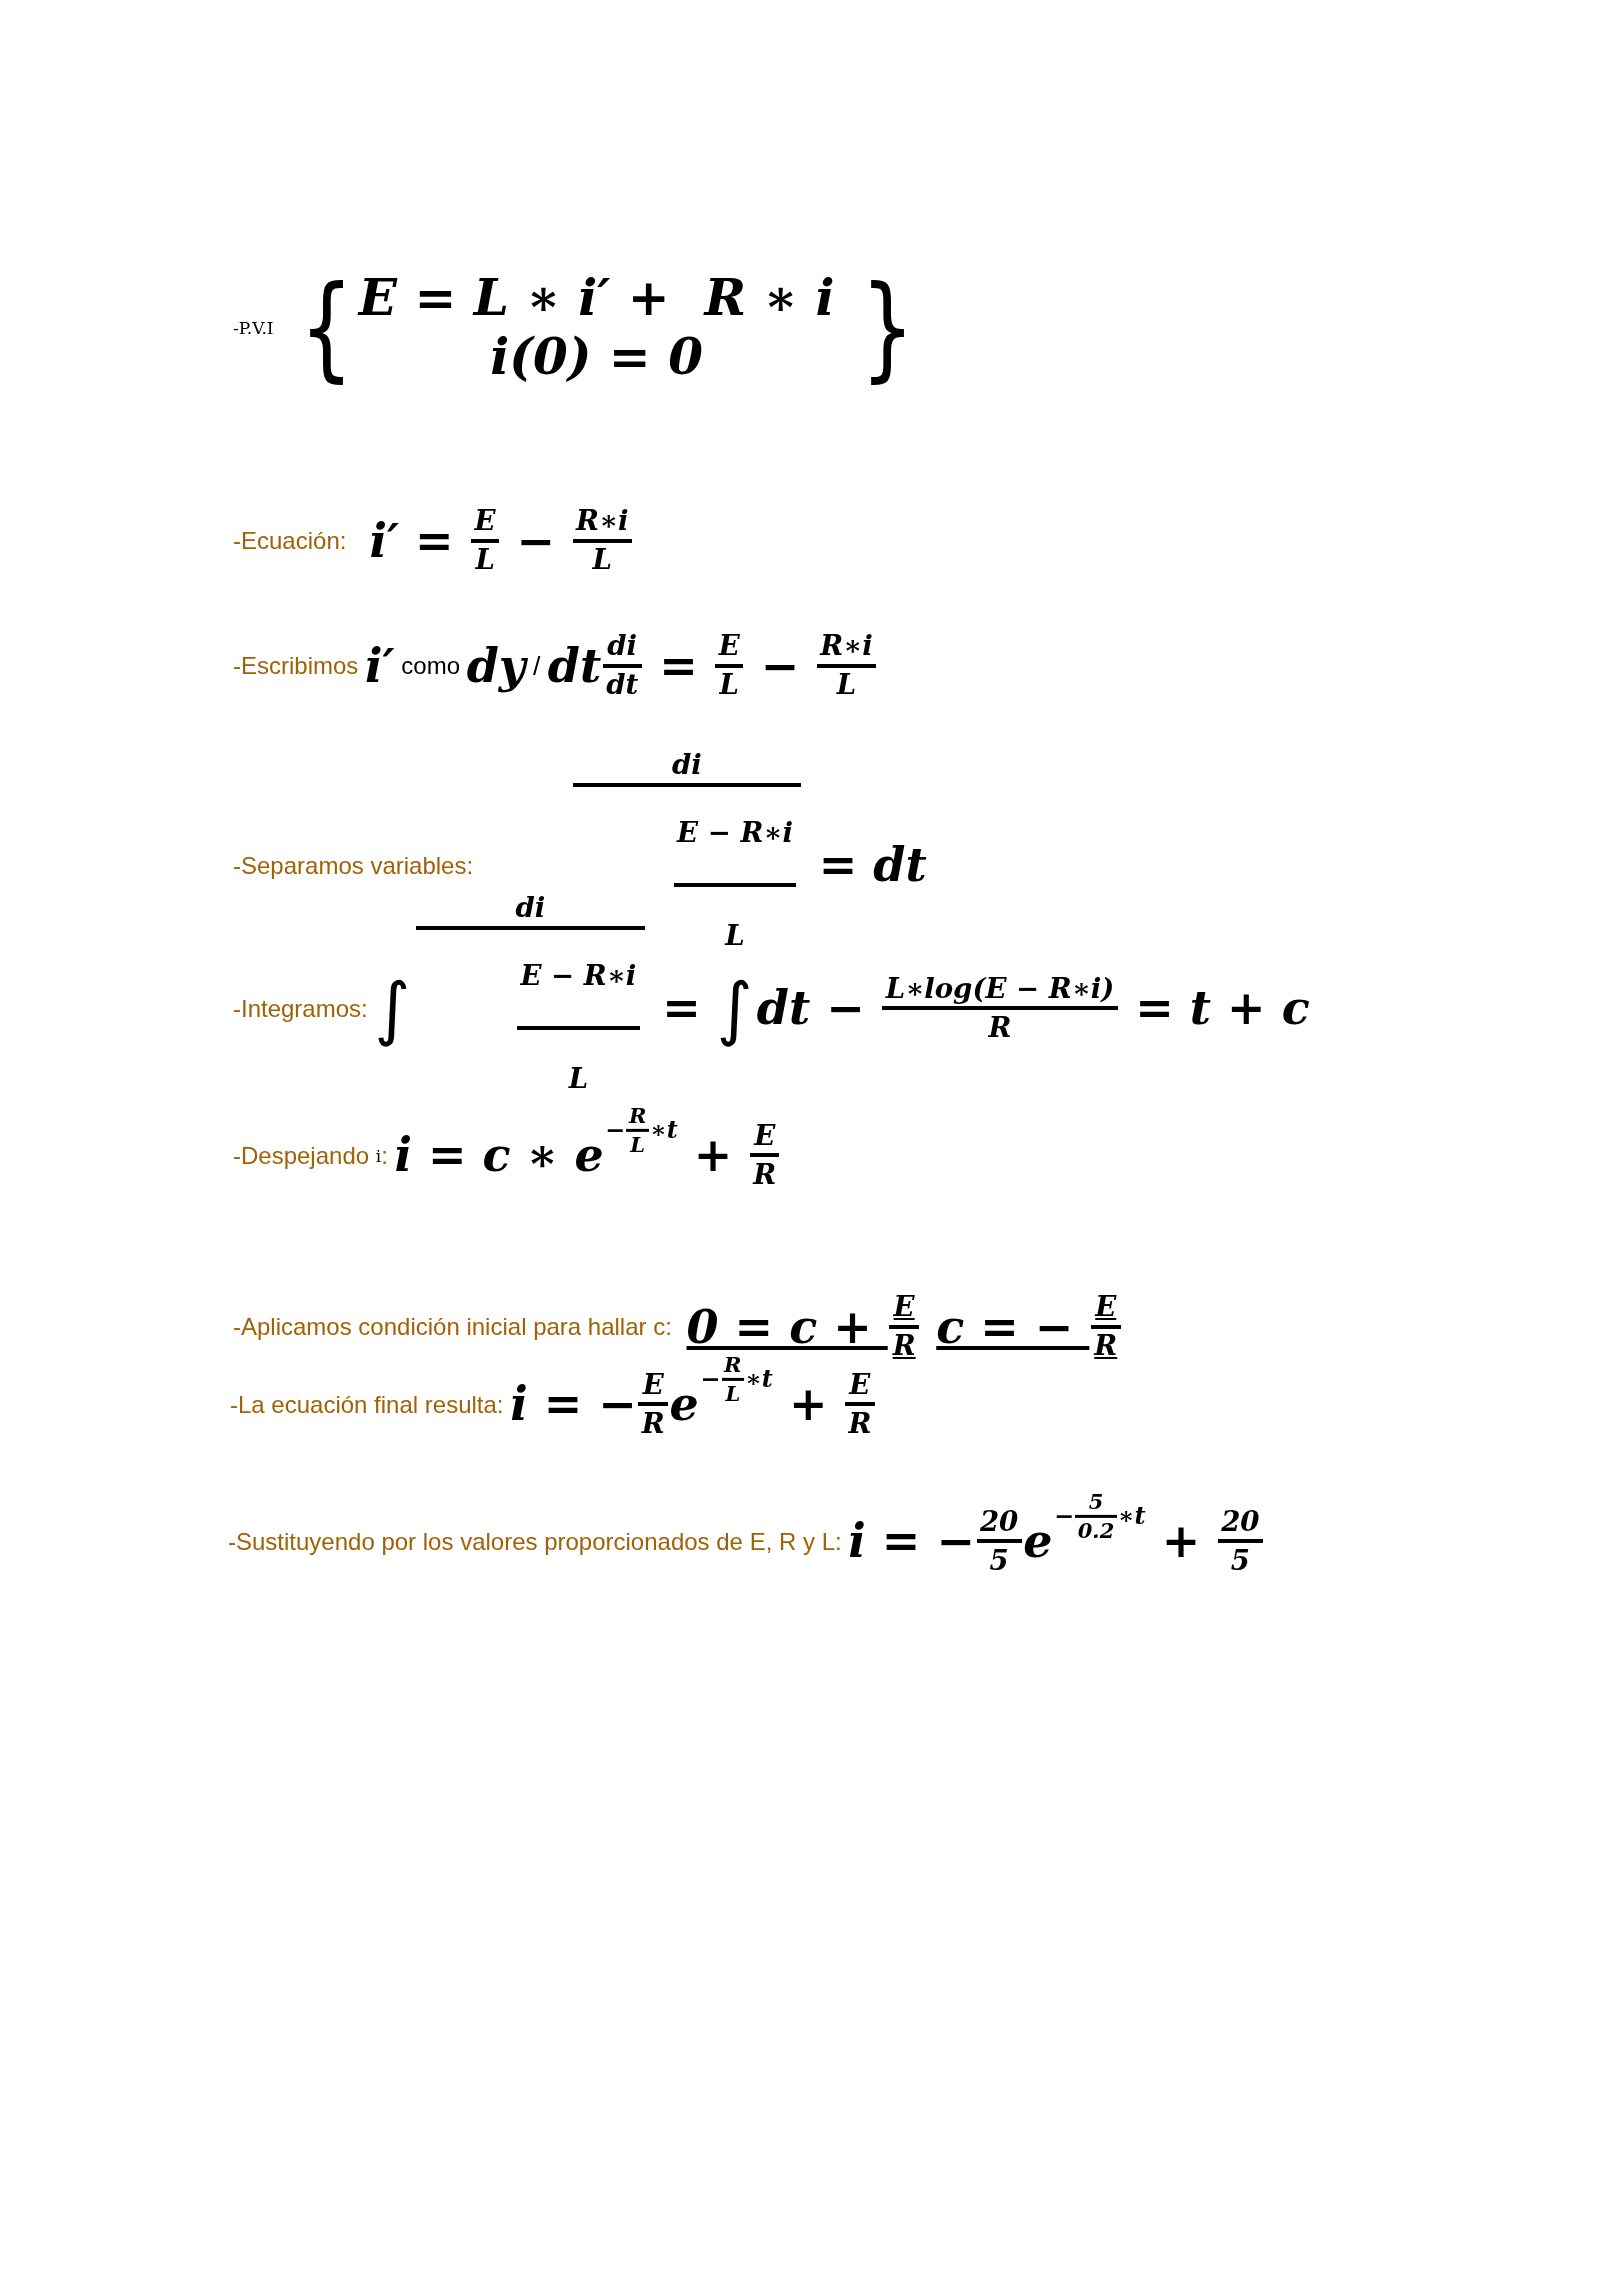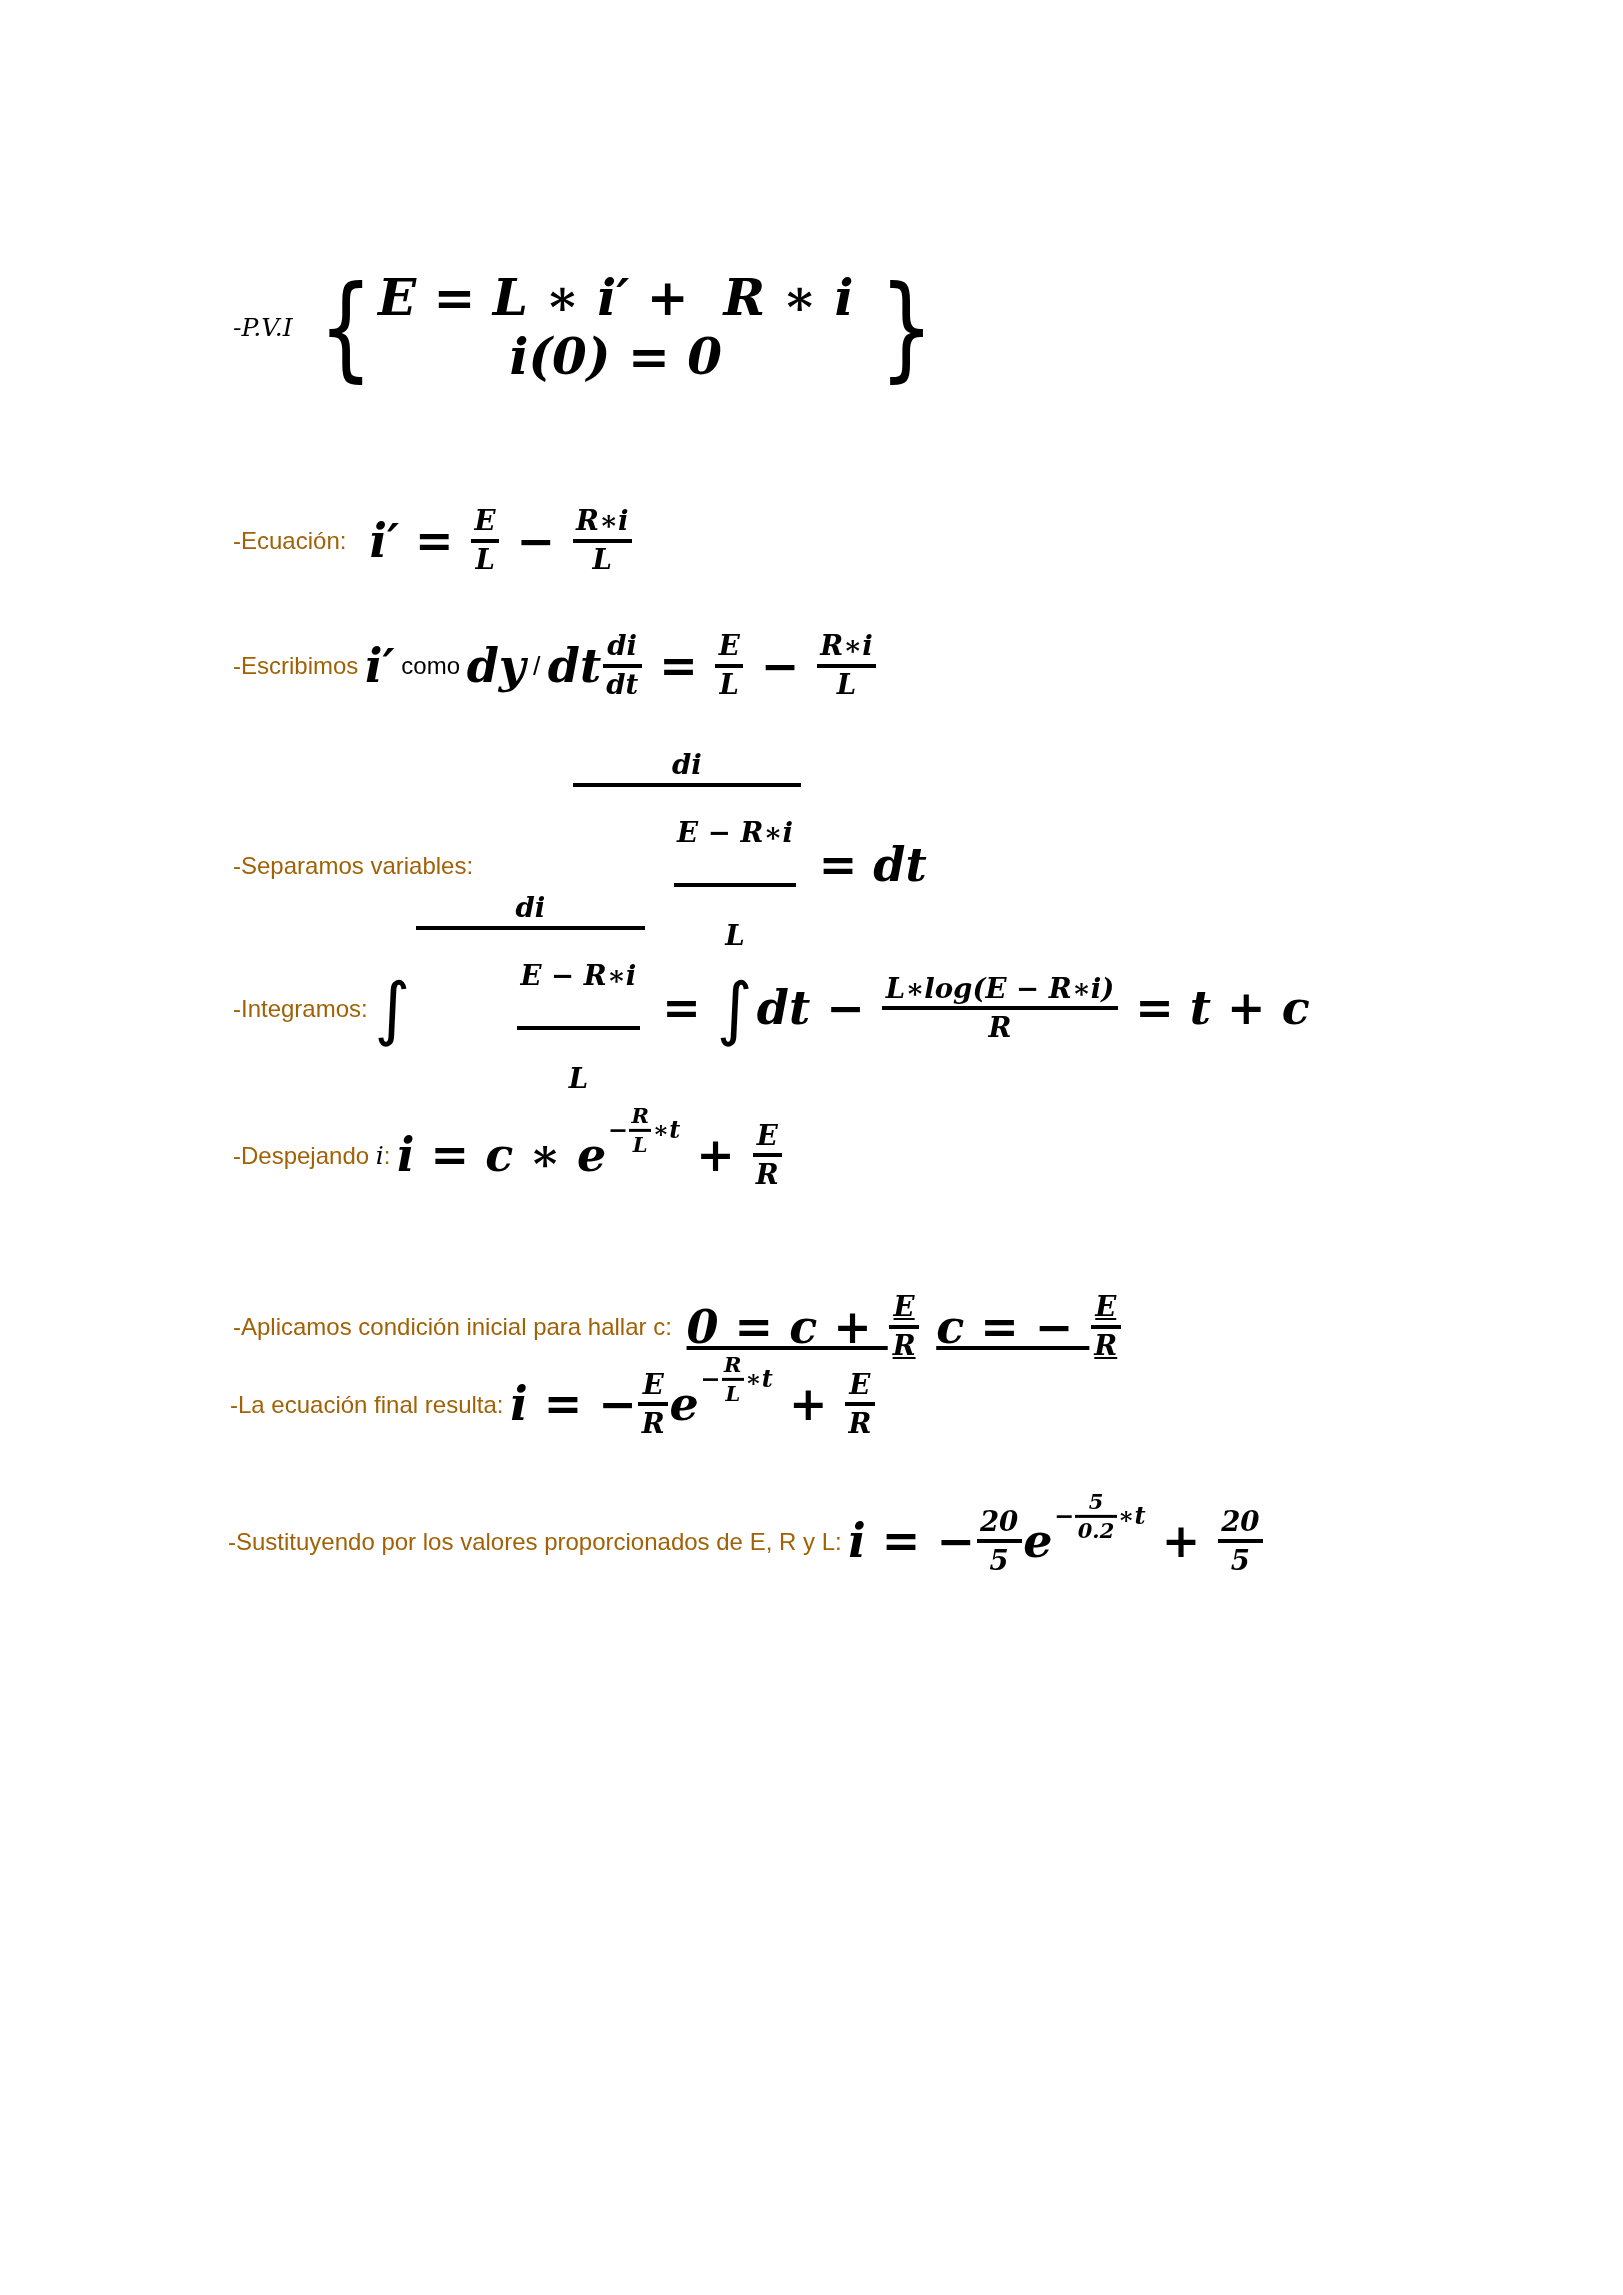--- a/index.html
+++ b/index.html
@@ -22,23 +22,22 @@
   .lbl {
     font-family: "Liberation Sans", sans-serif;
     font-size: 24px;
     font-weight: 400;
     color: #a16207;
     white-space: pre;
   }
   
   .lbl-it {
     font-family: "DejaVu Serif", serif;
-    font-style: italic;
-    font-weight: 400;
-    font-size: 25px;
+    font-weight: 400;
+    font-size: 17px;
     white-space: pre;
   }
   
   .eq {
     display: inline-flex;
     align-items: center;
     font-family: "DejaVu Serif", serif;
     font-style: italic;
     font-weight: bold;
     font-size: 46px;

